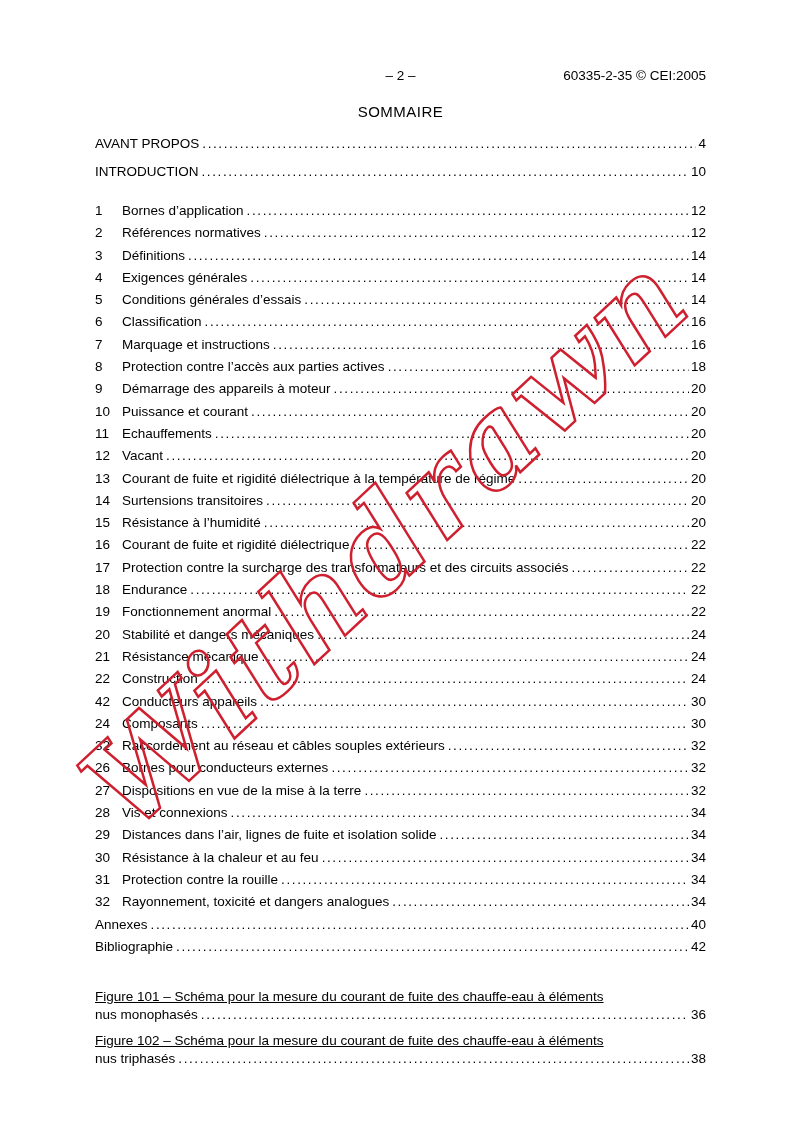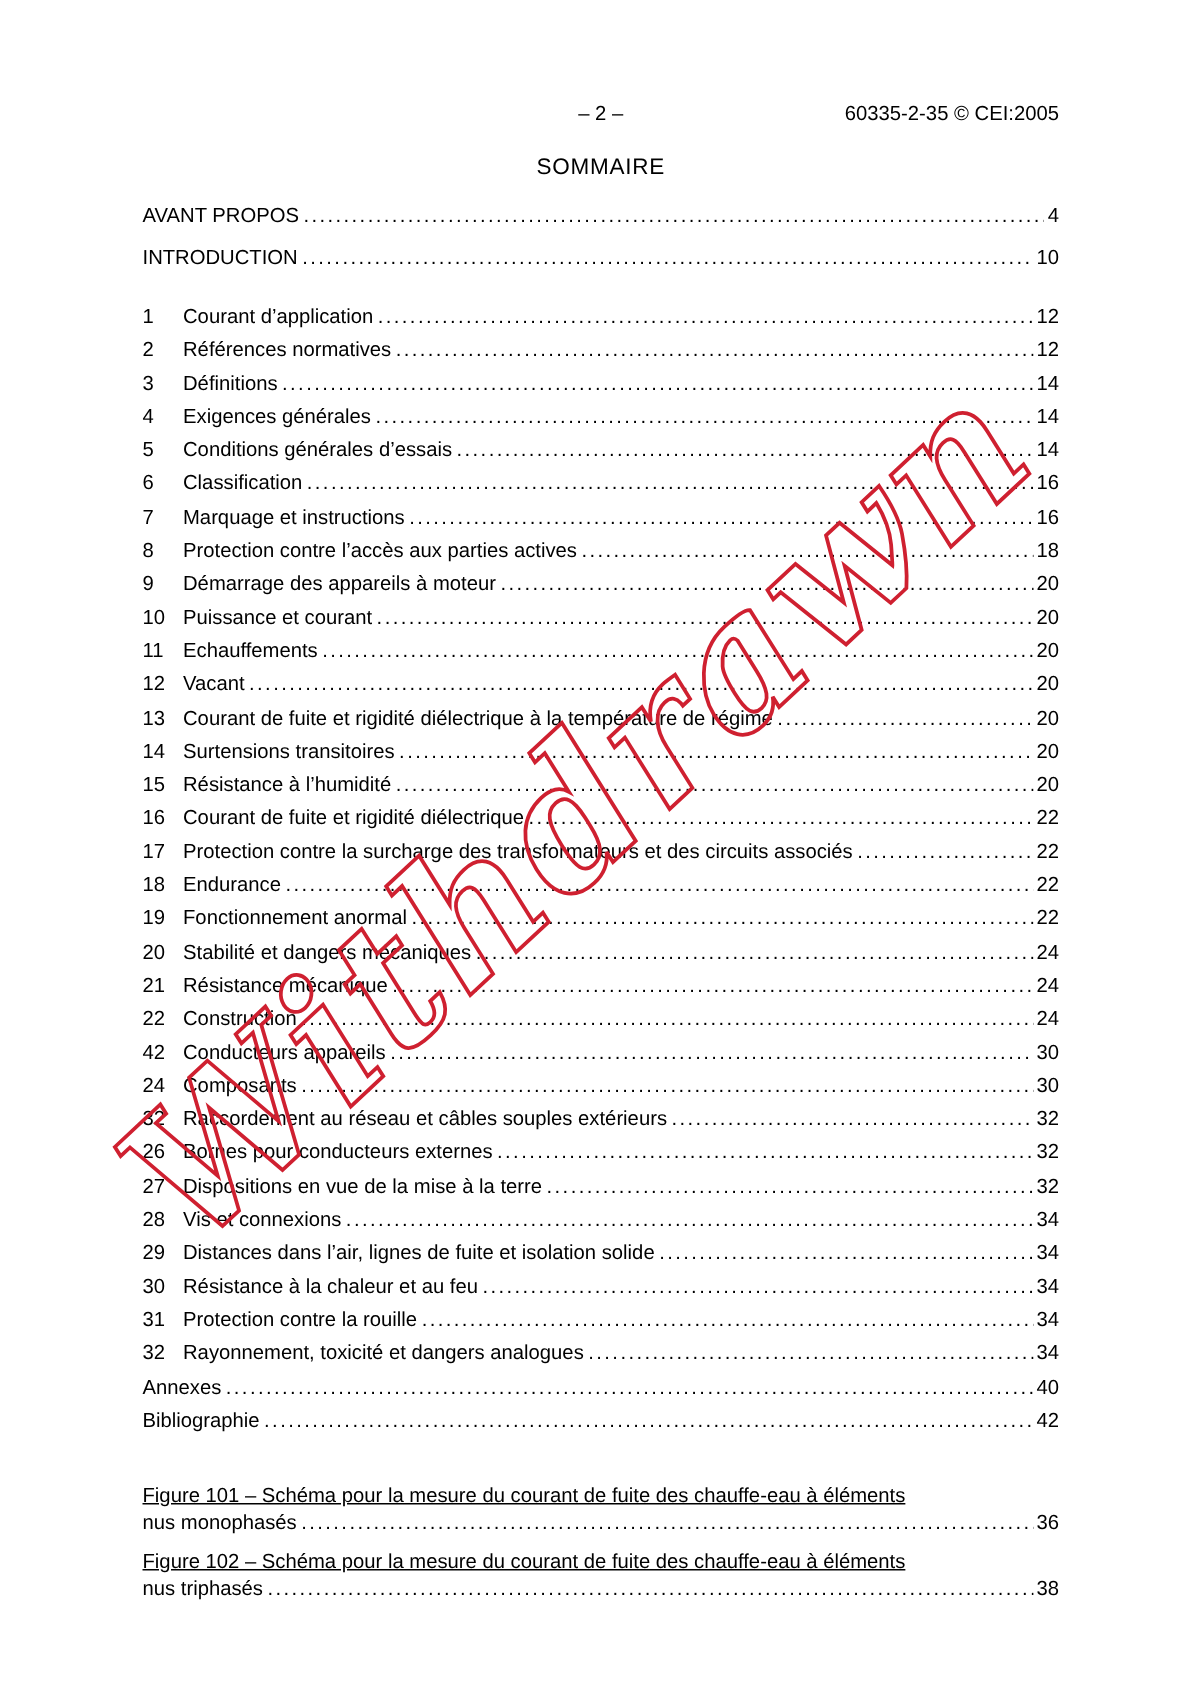--- a/index.html
+++ b/index.html
@@ -90,21 +90,21 @@
       <div class="toc-row">
         <span class="toc-label">INTRODUCTION</span>
         <span class="toc-leader"></span>
         <span class="toc-page">10</span>
       </div>
     </div>
 
   <div class="main-list">
       <div class="toc-row">
         <span class="toc-num">1</span>
-        <span class="toc-label">Courant d’application</span>
+        <span class="toc-label">Bornes d’application</span>
         <span class="toc-leader"></span>
         <span class="toc-page">12</span>
       </div>
       <div class="toc-row">
         <span class="toc-num">2</span>
         <span class="toc-label">Références normatives</span>
         <span class="toc-leader"></span>
         <span class="toc-page">12</span>
       </div>
       <div class="toc-row">

